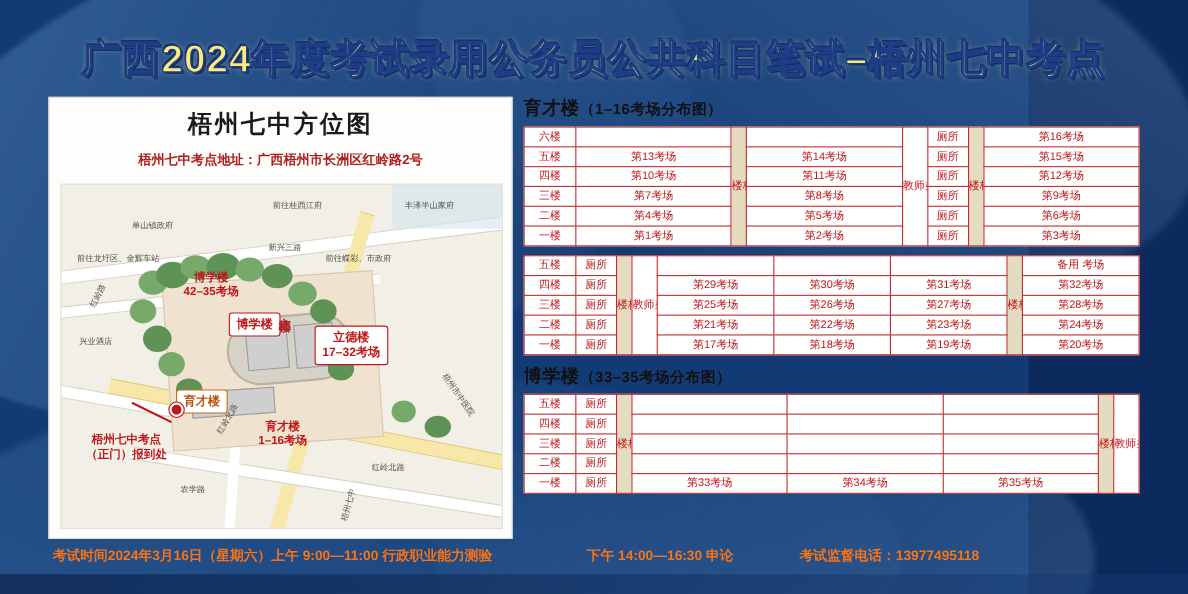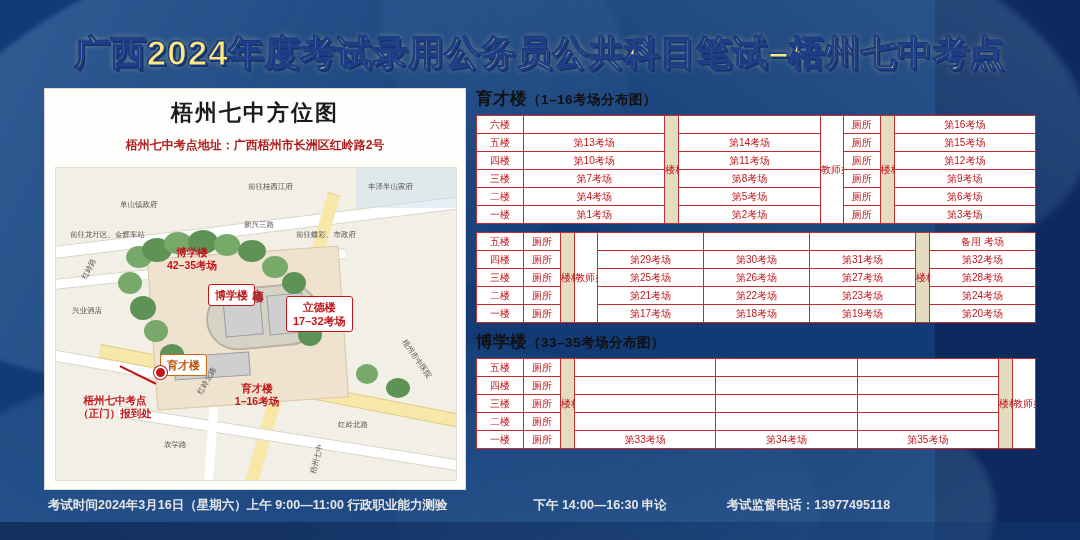--- a/index.html
+++ b/index.html
@@ -113,21 +113,21 @@
     width:22px;background:#fff;color:#c0161a;font-size:9px;line-height:10px;
     word-break:break-all;white-space:normal;padding:0 2px;
   }
   td.blank{background:#fff;}
   .spacer{height:8px;}
 
   
   #footer{
     position:absolute;left:44px;top:492px;width:992px;height:26px;
     display:flex;align-items:center;
-    font-size:12.5px;font-weight:bold;color:#e5e5e5;
+    font-size:12.5px;font-weight:bold;color:#f97316;
   }
   #footer .f1{margin-left:4px;}
   #footer .f2{margin-left:86px;}
   #footer .f3{margin-left:60px;}
   #bottom-strip{
     position:absolute;left:0;bottom:0;width:1080px;height:18px;
     background:linear-gradient(90deg,rgba(10,30,70,.65),rgba(20,60,120,.35));
     overflow:hidden;
   }
 </style>

